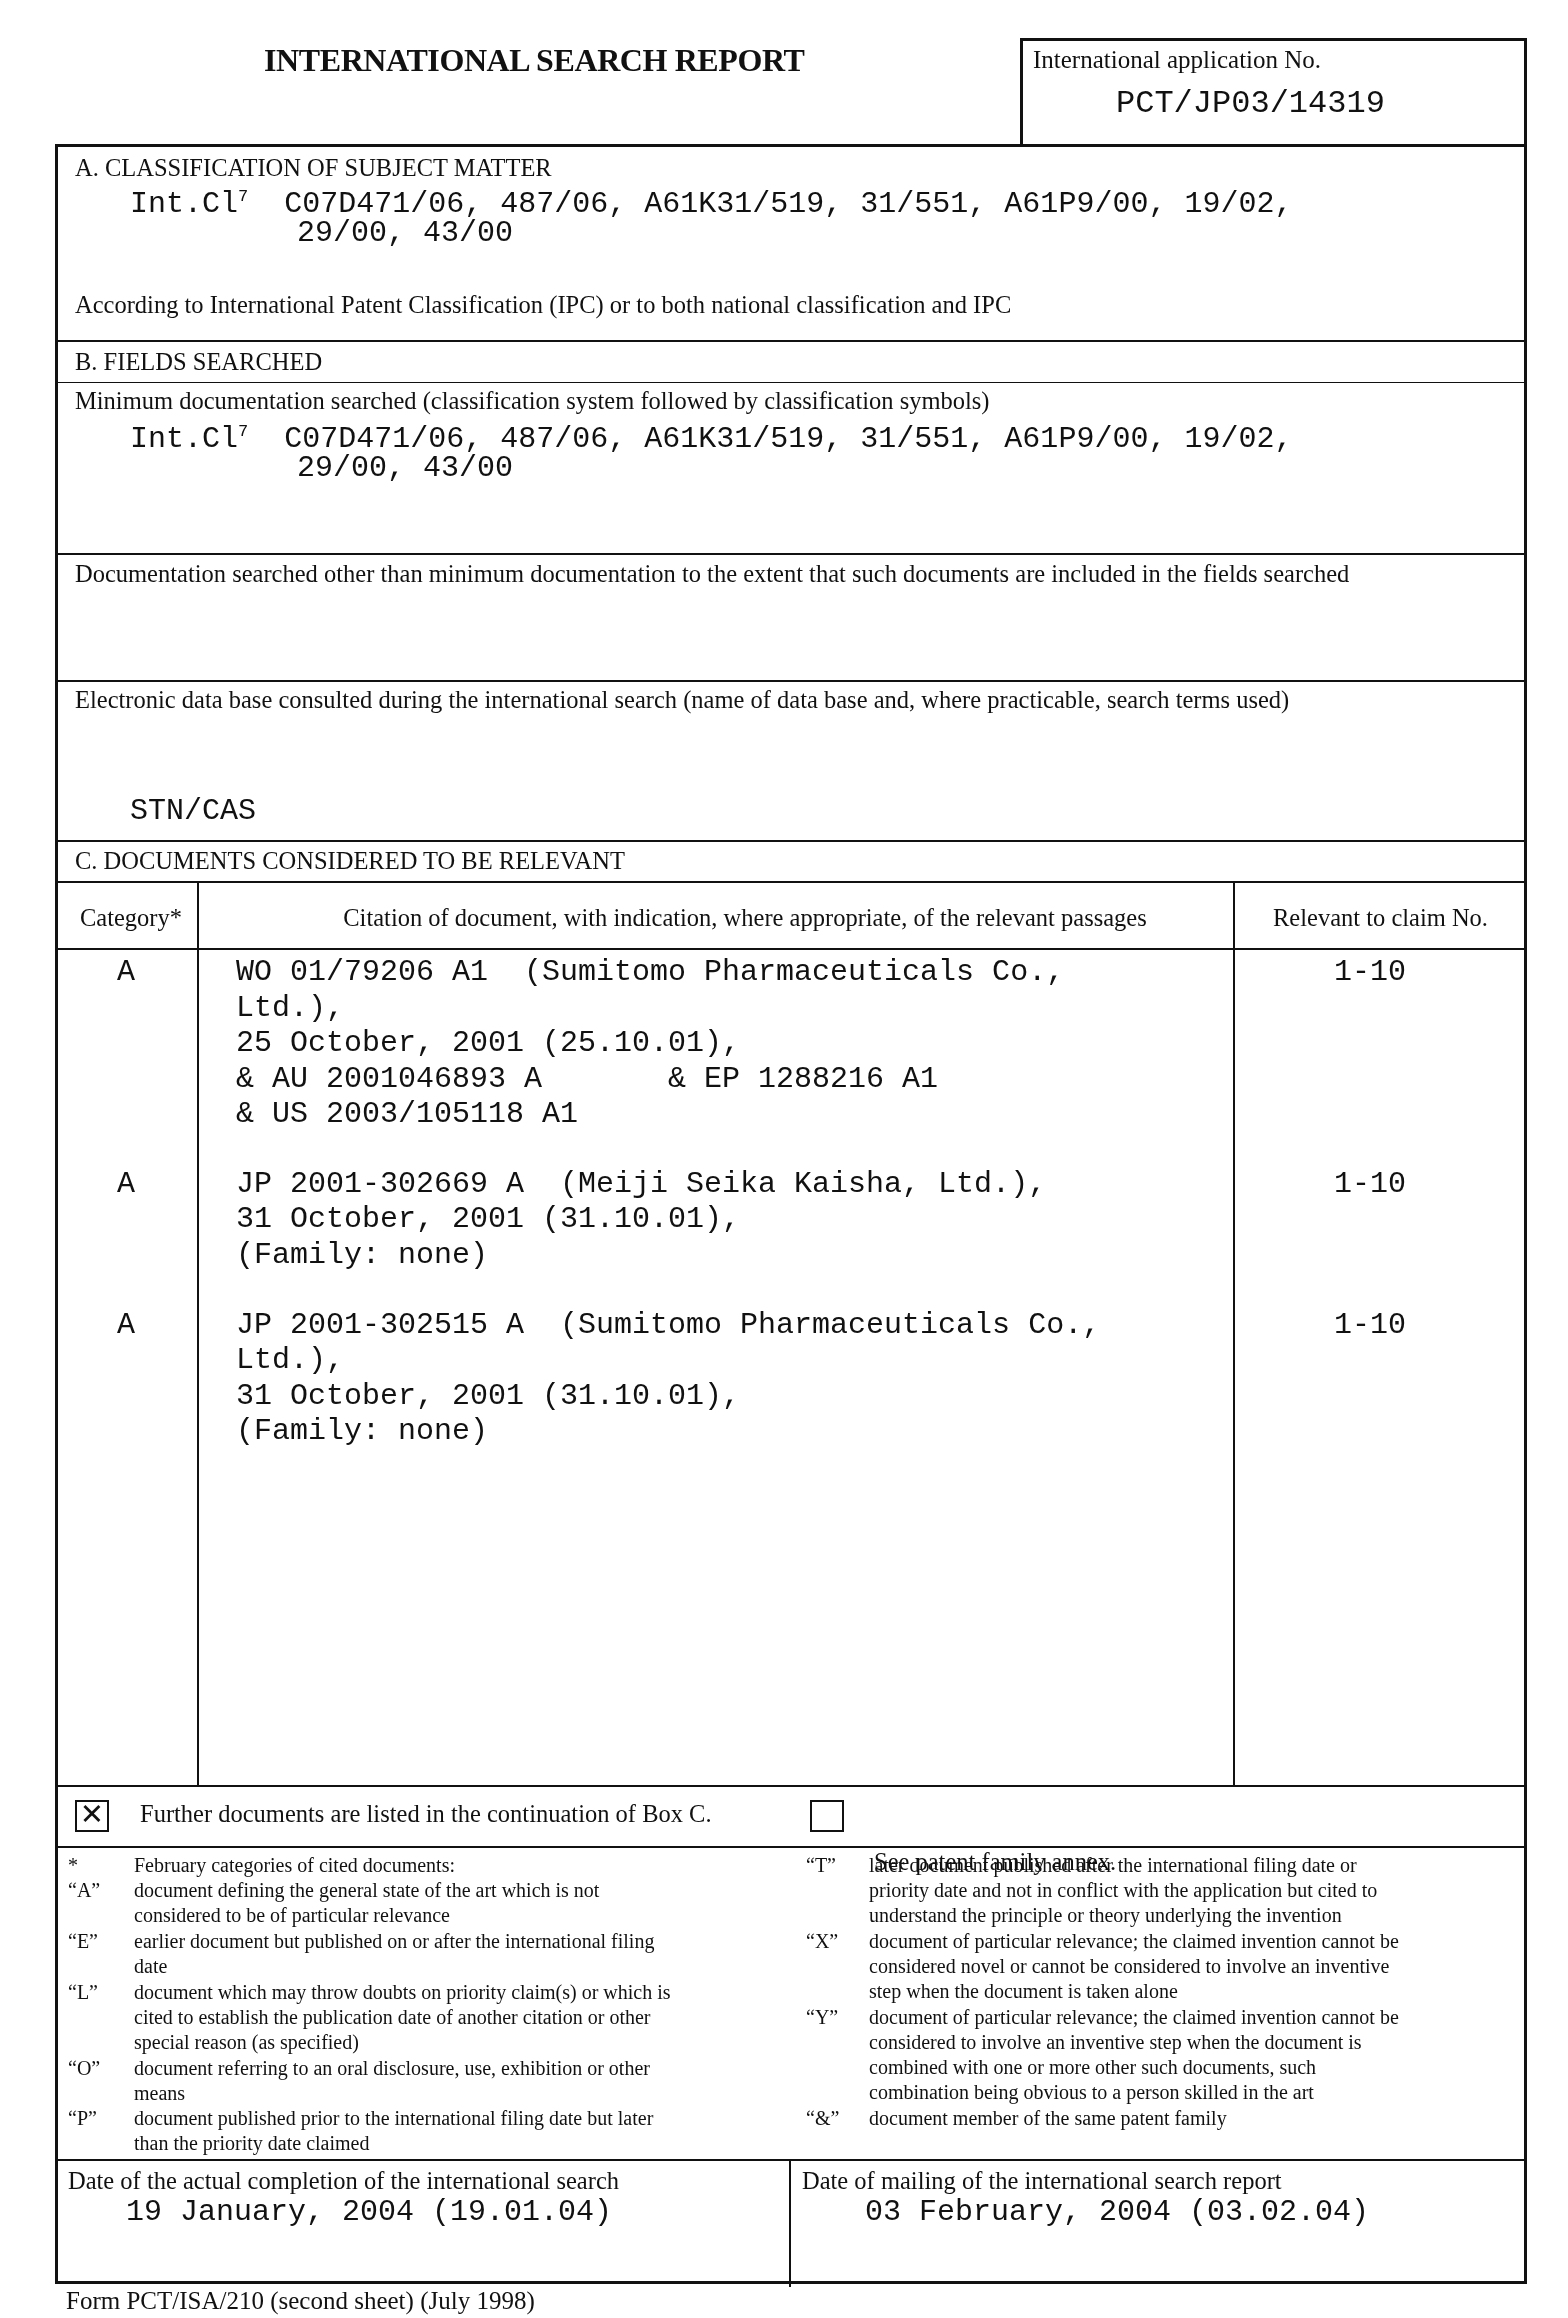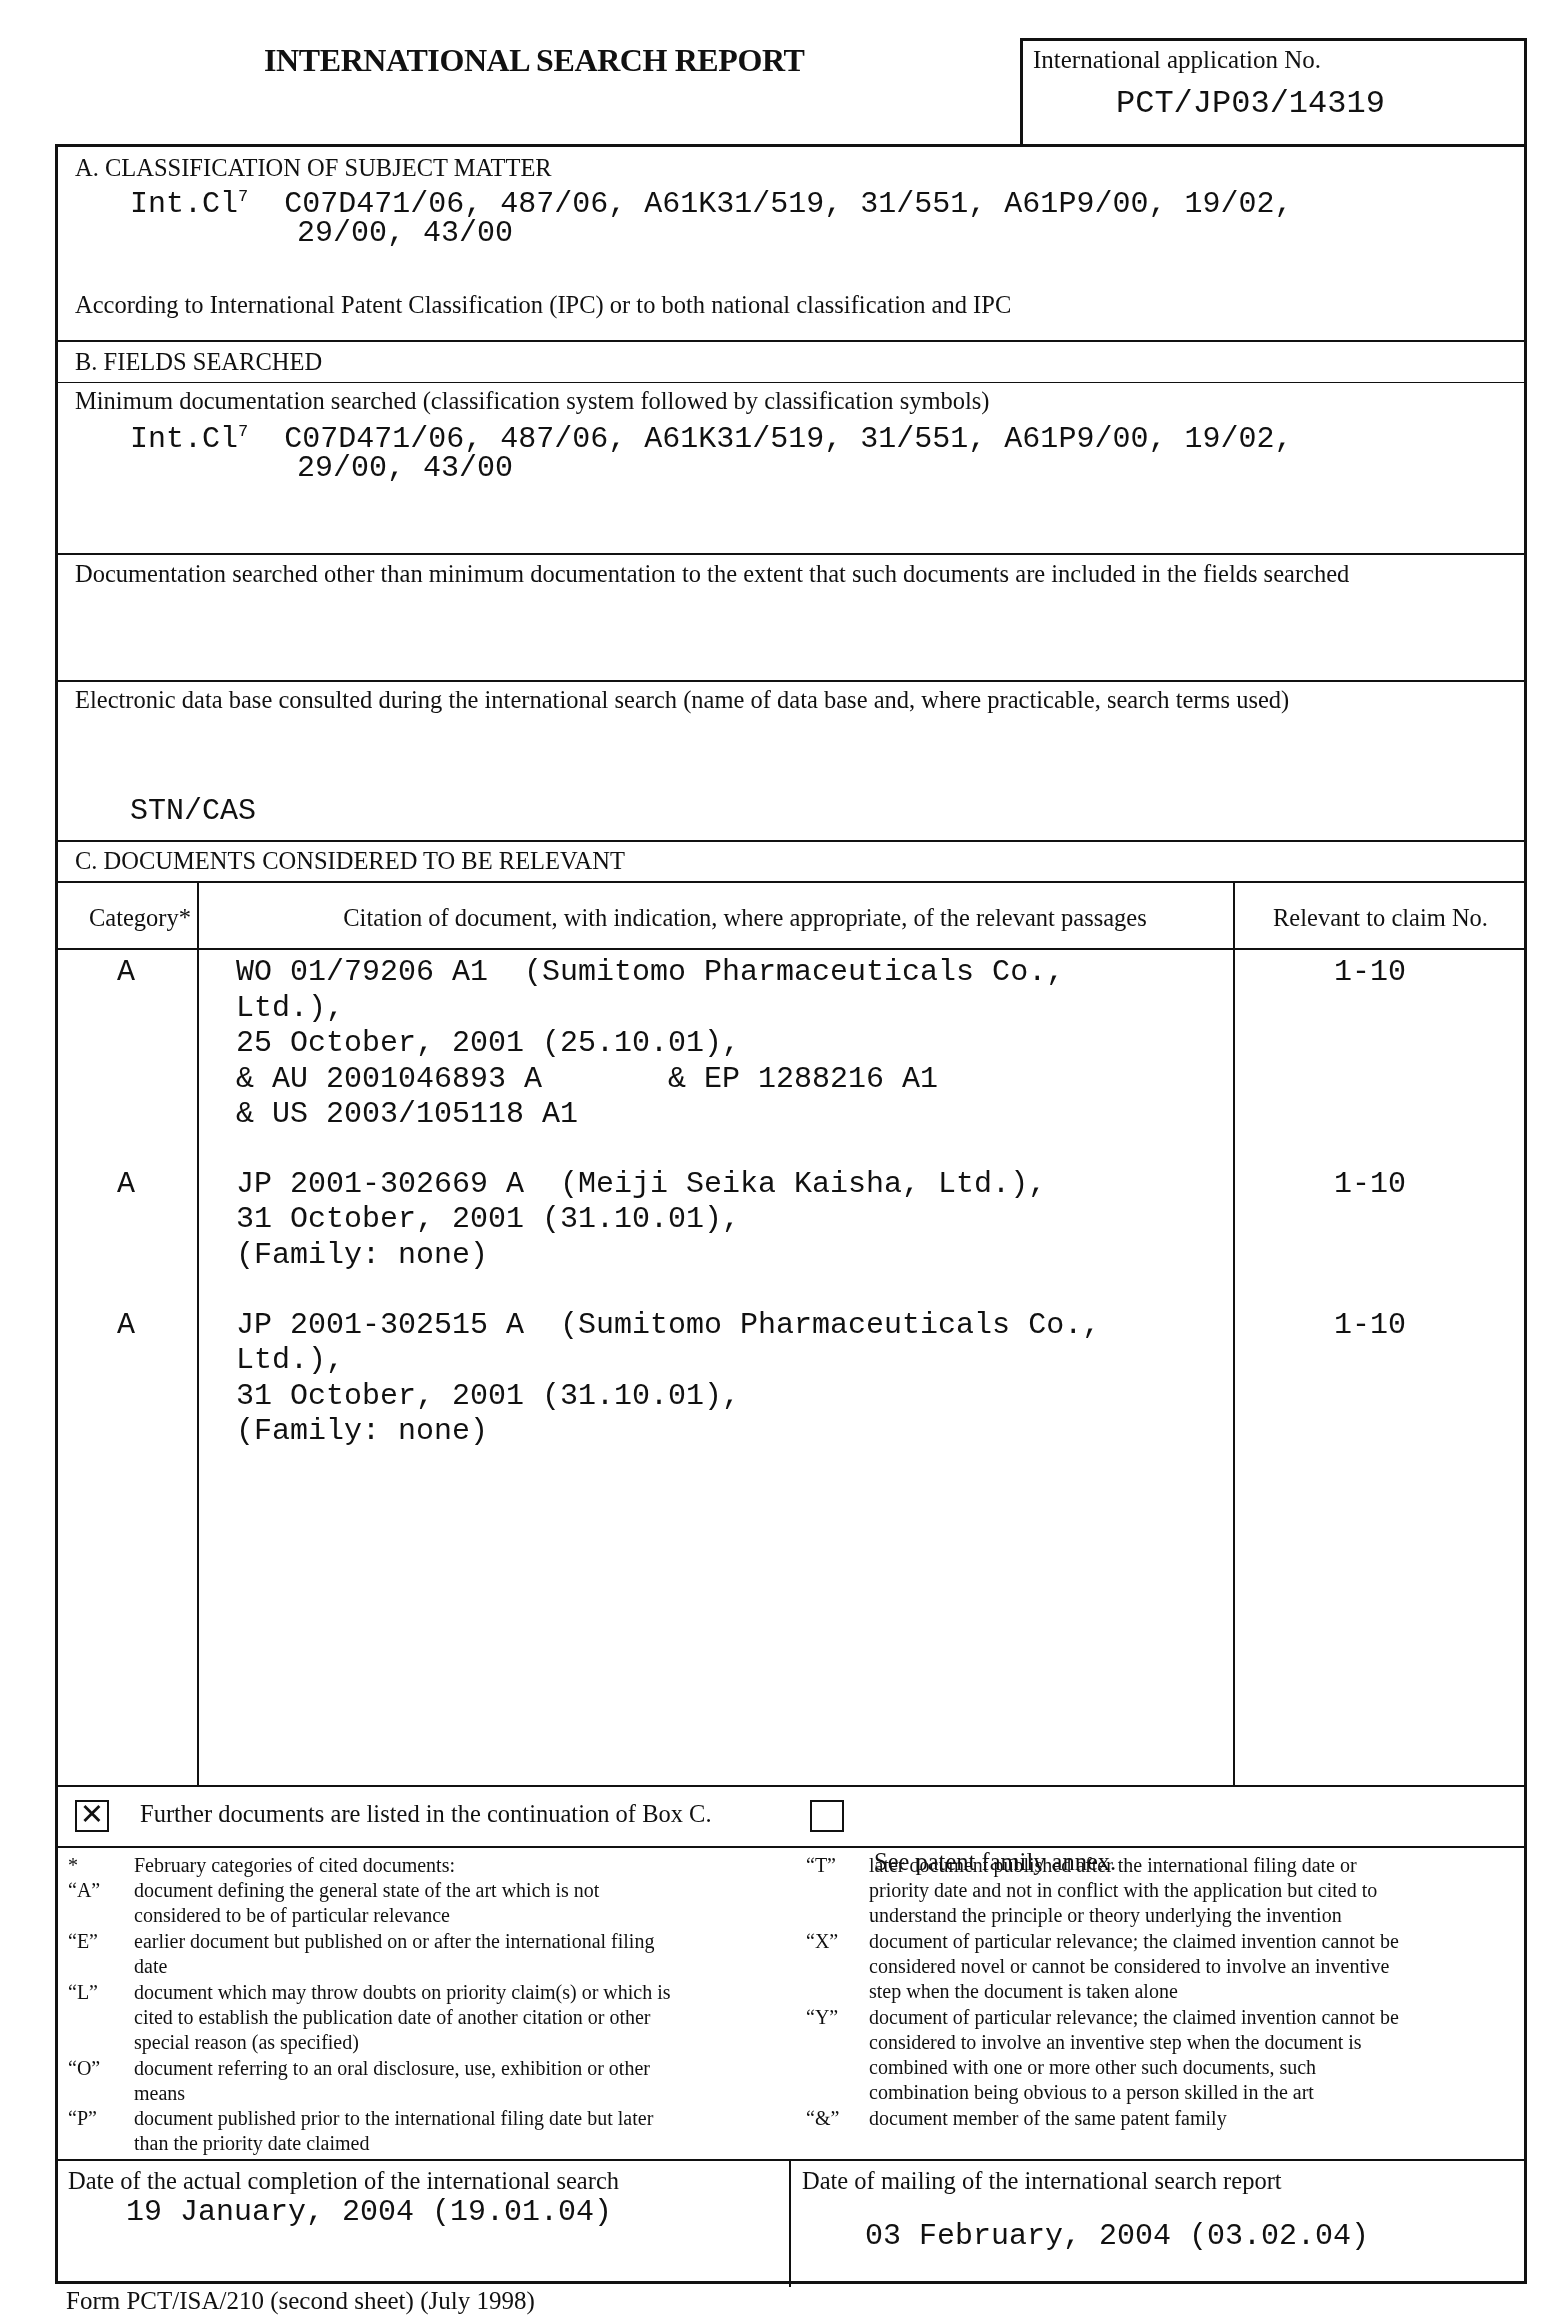--- a/index.html
+++ b/index.html
@@ -64,21 +64,21 @@
 
   <div class="hline" style="top:533px;"></div>
   <div class="sec-label" style="left:17px; top:539px;">Electronic data base consulted during the international search (name of data base and, where practicable, search terms used)</div>
   <div class="mono-text mono" style="left:72px; top:602px;margin-top:44px;">STN/CAS</div>
 
   <div class="hline" style="top:693px;"></div>
 
   <div class="sec-label" style="left:17px; top:700px;">C.  DOCUMENTS CONSIDERED TO BE RELEVANT</div>
   <div class="hline" style="top:734px;"></div>
 
-  <div class="th" style="left:0; width:146px; top:757px;padding-left:9px;">Category*</div>
+  <div class="th" style="left:0; width:146px; top:757px;">Category*</div>
   <div class="th" style="left:142px; width:1090px; top:757px;">Citation of document, with indication, where appropriate, of the relevant passages</div>
   <div class="th" style="left:1179px; width:287px; top:757px;">Relevant to claim No.</div>
   <div class="hline" style="top:801px;"></div>
 
   <div class="vline" style="left:139px; top:734px; height:904px;"></div>
   <div class="vline" style="left:1175px; top:734px; height:904px;"></div>
 
   <div class="mono-text mono" style="left:59px; top:807px;">A</div>
   <div class="mono-text mono" style="left:178px; top:807px;">WO 01/79206 A1  (Sumitomo Pharmaceuticals Co.,</div>
   <div class="mono-text mono" style="left:178px; top:843px;">Ltd.),</div>
@@ -143,17 +143,17 @@
 combination being obvious to a person skilled in the art</div>
   <div class="cat-key" style="left:748px; top:1959px;">“&amp;”</div>
   <div class="small" style="left:811px; top:1959px; white-space:pre-line;">document member of the same patent family</div>
 
   <div class="hline" style="top:2012px;"></div>
   <div class="vline" style="left:731px; top:2012px; height:128px;"></div>
 
   <div class="sec-label" style="left:10px; top:2020px;">Date of the actual completion of the international search</div>
   <div class="mono-text mono" style="left:68px; top:2047px;">19 January, 2004 (19.01.04)</div>
   <div class="sec-label" style="left:744px; top:2020px;">Date of mailing of the international search report</div>
-  <div class="mono-text mono" style="left:807px; top:2047px;margin-top:24px;">03 February, 2004 (03.02.04)</div>
+  <div class="mono-text mono" style="left:807px; top:2047px;">03 February, 2004 (03.02.04)</div>
 </div>
 
 <div class="abs footer">Form PCT/ISA/210 (second sheet) (July 1998)</div>
 
 
 </body></html>

